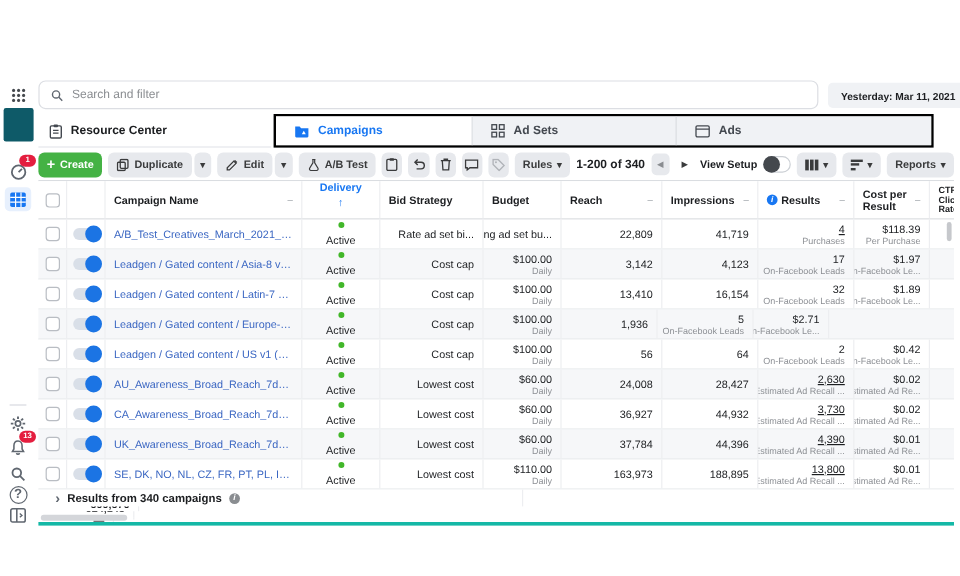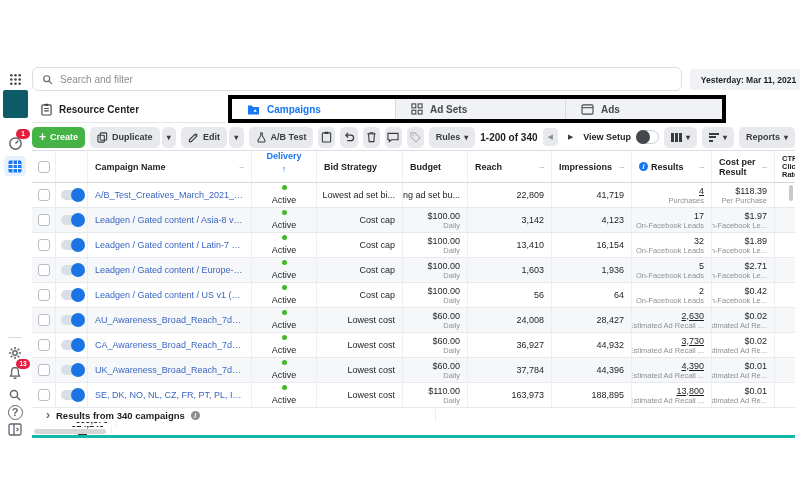--- a/index.html
+++ b/index.html
@@ -15,21 +15,21 @@
   .sidediv{position:absolute;left:8px;top:337px;width:14px;height:1px;background:#d8dadf;}
   .qmark{font-size:11px;border:1.3px solid #606770;border-radius:50%;width:13px;height:13px;line-height:12px;text-align:center;font-weight:bold;}
   
   .searchbox{position:absolute;left:32px;top:67px;width:650px;height:24px;border:1px solid #dcdee3;border-radius:6px;
              display:flex;align-items:center;gap:7px;padding:0 9px;font-size:10px;color:#8a8d91;background:#fff;box-sizing:border-box;}
   .datebox{position:absolute;left:690px;top:69px;width:126px;height:21px;background:#f0f2f5;border-radius:4px;
            display:flex;align-items:center;justify-content:center;gap:5px;font-size:8.5px;font-weight:bold;color:#1c1e21;}
   
   .resource{position:absolute;left:32px;top:96px;width:194px;height:27px;background:#fff;border-bottom:1px solid #e4e6eb;
             display:flex;align-items:center;gap:7px;padding-left:9px;font-size:10px;font-weight:bold;box-sizing:border-box;}
-  .tabstrip{position:absolute;left:228px;top:95px;width:498px;height:28px;border:4px solid #000000;box-sizing:border-box;display:flex;background:#f0f2f5;}
+  .tabstrip{position:absolute;left:228px;top:95px;width:550px;height:28px;border:2px solid #000000;box-sizing:border-box;display:flex;background:#f0f2f5;}
   .tab{display:flex;align-items:center;gap:7px;padding-left:15px;font-size:10px;font-weight:bold;color:#444950;
        background:#f0f2f5;border-right:1px solid #d8dadf;box-sizing:border-box;}
   .tab.sel{background:#fff;color:#1877f2;}
   .tab.t0{width:164px;} .tab.t1{width:170px;} .tab.t2{flex:1;border-right:none;}
   
   .toolbar{position:absolute;left:32px;top:126px;width:763px;height:22px;display:flex;align-items:center;gap:5px;}
   .btn{height:21px;border-radius:5px;background:#e7e9ed;color:#3a3b3c;font-size:9px;font-weight:bold;
        display:flex;align-items:center;gap:4px;padding:0 7px;white-space:nowrap;box-sizing:border-box;}
   .btn.green{background:#44b244;color:#fff;}
   .splitcaret{width:17px;padding:0;justify-content:center;margin-left:-3px;}
@@ -366,21 +366,21 @@
             <div class="tgl"></div>
           </div>
           <div class="td col-name">
             <div class="name-link">A/B_Test_Creatives_March_2021_US_Broad_...</div>
           </div>
           <div class="td col-del row">
             <div class="dot"></div>
             <div class="val">Active</div>
           </div>
           <div class="td col-bid num">
-            <div class="val">Lowest ad set bi...</div>
+            <div class="val">Rate ad set bi...</div>
           </div>
           <div class="td col-bud num">
             <div class="val">Using ad set bu...</div>
           </div>
           <div class="td col-reach num">
             <div class="val">22,809</div>
           </div>
           <div class="td col-imp num">
             <div class="val">41,719</div>
           </div>
@@ -481,23 +481,20 @@
           <div class="td col-del row">
             <div class="dot"></div>
             <div class="val">Active</div>
           </div>
           <div class="td col-bid num">
             <div class="val">Cost cap</div>
           </div>
           <div class="td col-bud num">
             <div class="val">$100.00</div>
             <div class="sub">Daily</div>
-          </div>
-          <div class="td col-reach num">
-            <div class="val">1,603</div>
           </div>
           <div class="td col-imp num">
             <div class="val">1,936</div>
           </div>
           <div class="td col-res num">
             <div class="val">5</div>
             <div class="sub">On-Facebook Leads</div>
           </div>
           <div class="td col-cost num">
             <div class="val">$2.71</div>

